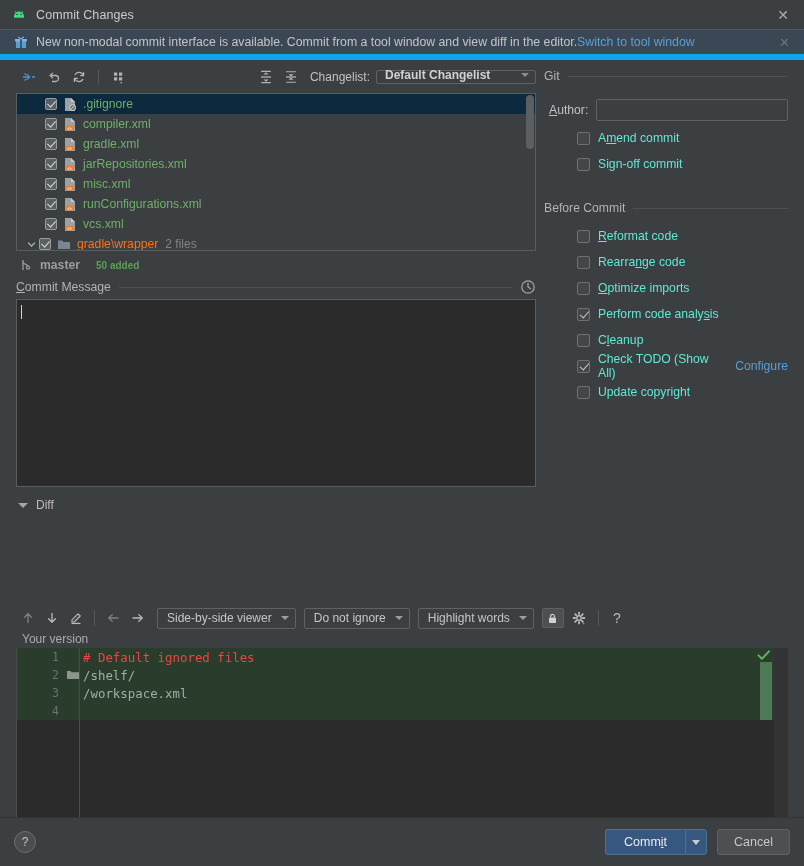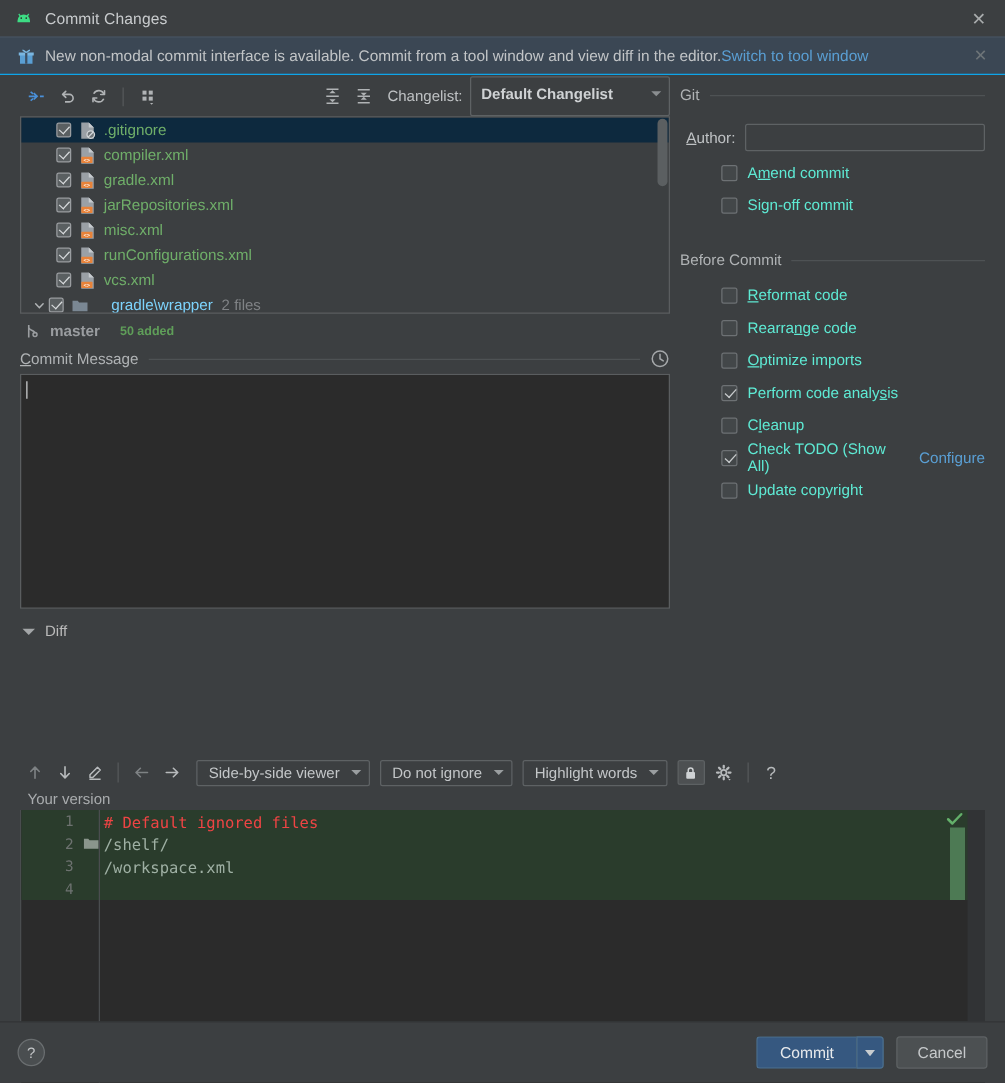--- a/index.html
+++ b/index.html
@@ -30,21 +30,21 @@
     margin-left: auto; width: 22px; height: 22px;
     display: flex; align-items: center; justify-content: center;
     color: #a9acad; font-size: 14px; font-weight: 300; cursor: default;
   }
 
   
   .banner {
     height: 31px;
     background: #3b4754;
     border-top: 1px solid #4a5663;
-    border-bottom: 1px solid #0ea5e9;
+    border-bottom: 6px solid #0ea5e9;
     display: flex; align-items: center;
     padding: 0 8px 0 14px;
     font-size: 12.3px;
     color: #c2c5c7;
   }
   .banner-icon { width: 14px; height: 14px; margin-right: 8px; flex:0 0 auto; position: relative; }
   .banner-link { color: #5a9fd4; cursor: pointer; }
   .banner-close { margin-left: auto; color: #6d7478; font-size: 13px; padding: 0 6px; }
 
   
@@ -58,21 +58,21 @@
   .fl-toolbar { height: 26px; display: flex; align-items: center; gap: 0px; }
   .tb-btn {
     width: 25px; height: 22px;
     display: flex; align-items: center; justify-content: center;
     position: relative; cursor: default;
   }
   .tb-sep { width: 1px; height: 15px; background: #55595b; margin: 0 7px; }
   .tb-spacer { flex: 1 1 auto; }
   .changelist-label { font-size: 12px; color: #bfc2c4; margin: 0 6px 0 6px; }
   .combo {
-    height: 32px; border: 1px solid #5e6264; background: #3c3f41;
+    height: 14px; border: 1px solid #5e6264; background: #3c3f41;
     border-radius: 2px; display: flex; align-items: center;
     padding: 0 4px 4px 8px; min-width: 160px; cursor: default;
   }
   .combo-text { font-size: 12px; color: #cfd2d4; font-weight: bold; flex: 1 1 auto; }
   .combo-arrow {
     width: 0; height: 0; margin-left: 8px; margin-right: 2px;
     border-left: 4px solid transparent; border-right: 4px solid transparent;
     border-top: 4px solid #8a8e90;
   }
 
@@ -94,21 +94,21 @@
     border: 1px solid #9a9da0; background: #5a5f61; border-radius: 2px;
     margin-right: 6px; position: relative;
   }
   .chk.on::after {
     content: ""; position: absolute; left: 3px; top: 0px;
     width: 4px; height: 7px; border: solid #d8dbdd;
     border-width: 0 1.6px 1.6px 0; transform: rotate(42deg);
   }
   .ficon { width: 14px; height: 15px; margin-right: 6px; flex:0 0 auto; position: relative; }
   .fname { font-size: 12.2px; color: #6fae69; }
-  .fname.plain { color: #7dd3fc; margin-left: 12px; }
+  .fname.plain { color: #f97316; }
   .fcount { font-size: 12px; color: #808386; margin-left: 7px; }
   .tree-arrow {
     width: 12px; height: 12px; margin-right: 2px; flex:0 0 auto;
     display:flex; align-items:center; justify-content:center;
   }
   .fl-scroll {
     position: absolute; right: 1px; top: 1px; width: 8px; height: 54px;
     background: #5b5f61; border-radius: 4px;
   }
 

